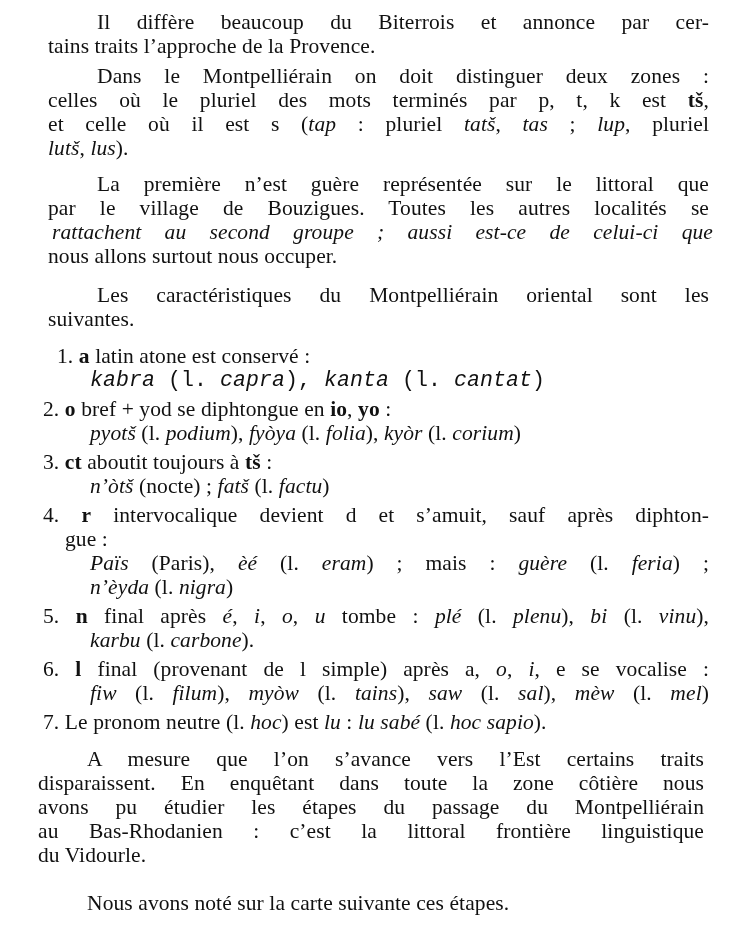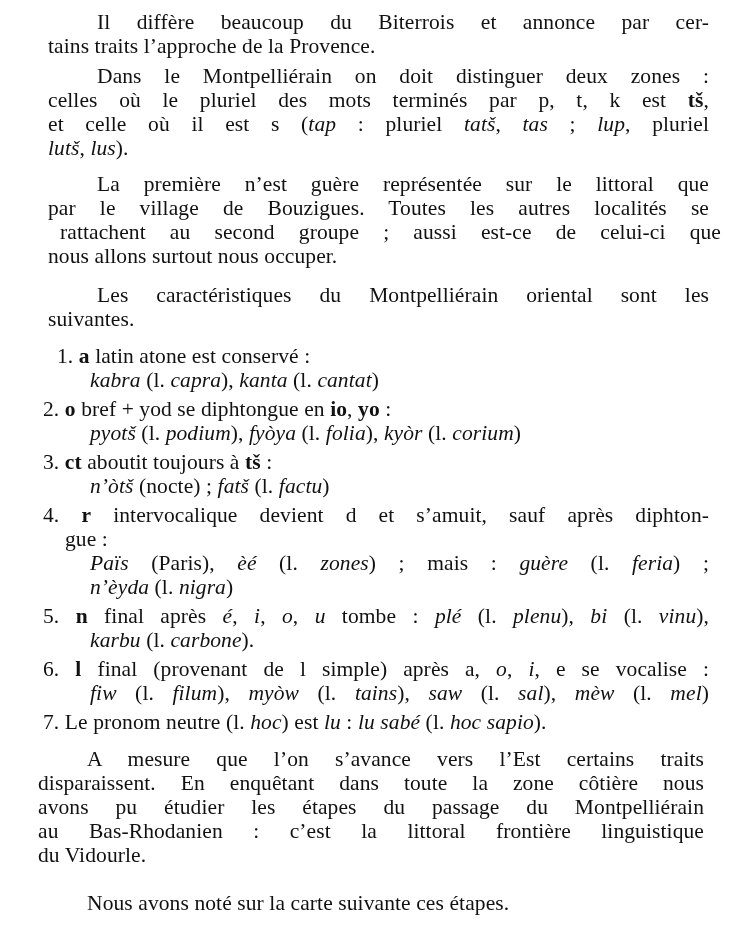--- a/index.html
+++ b/index.html
@@ -31,46 +31,46 @@
   <div>
     <div class="line just" style="left:97px;top:64px;width:612px;">Dans le Montpelliérain on doit distinguer deux zones :</div>
     <div class="line just rich" style="left:48px;top:88px;width:661px;">celles où le pluriel des mots terminés par p, t, k est <b>tš</b>,</div>
     <div class="line just rich" style="left:48px;top:112px;width:661px;">et celle où il est s (<i>tap</i> : pluriel <i>tatš</i>, <i>tas</i> ; <i>lup</i>, pluriel</div>
     <div class="line rich" style="left:48px;top:136px;"><i>lutš</i>, <i>lus</i>).</div>
   </div>
 
   <div>
     <div class="line just" style="left:97px;top:172px;width:612px;">La première n’est guère représentée sur le littoral que</div>
     <div class="line just" style="left:48px;top:196px;width:661px;">par le village de Bouzigues. Toutes les autres localités se</div>
-    <div class="line just" style="left:60px;top:220px;width:661px;">rattachent au second groupe ; aussi est-ce de celui-ci que</div>
+    <div class="line just" style="left:52px;top:220px;width:661px;font-style:italic;">rattachent au second groupe ; aussi est-ce de celui-ci que</div>
     <div class="line" style="left:48px;top:244px;">nous allons surtout nous occuper.</div>
   </div>
 
   <div>
     <div class="line just" style="left:97px;top:283px;width:612px;">Les caractéristiques du Montpelliérain oriental sont les</div>
     <div class="line" style="left:48px;top:307px;">suivantes.</div>
   </div>
 
   <div>
     <div>
       <div class="line rich" style="left:43px;top:344px;margin-left:14px;">1. <b>a</b> latin atone est conservé :</div>
-      <div class="line rich" style="left:90px;top:368px;"><i>kabra</i> (l. <i>capra</i>), <i>kanta</i> (l. <i>cantat</i>)</div>
+      <div class="line rich" style="left:90px;top:368px;font-family:Liberation Mono, monospace;"><i>kabra</i> (l. <i>capra</i>), <i>kanta</i> (l. <i>cantat</i>)</div>
     </div>
     <div>
       <div class="line rich" style="left:43px;top:397px;">2. <b>o</b> bref + yod se diphtongue en <b>io</b>, <b>yo</b> :</div>
       <div class="line rich" style="left:90px;top:421px;"><i>pyotš</i> (l. <i>podium</i>), <i>fyòya</i> (l. <i>folia</i>), <i>kyòr</i> (l. <i>corium</i>)</div>
     </div>
     <div>
       <div class="line rich" style="left:43px;top:450px;">3. <b>ct</b> aboutit toujours à <b>tš</b> :</div>
       <div class="line rich" style="left:90px;top:474px;"><i>n’òtš</i> (nocte) ;  <i>fatš</i> (l. <i>factu</i>)</div>
     </div>
     <div>
       <div class="line rich just" style="left:43px;top:503px;width:666px;">4. <b>r</b> intervocalique devient d et s’amuit, sauf après diphton-</div>
       <div class="line rich" style="left:65px;top:527px;">gue :</div>
-      <div class="line rich just" style="left:90px;top:551px;width:619px;"><i>Païs</i> (Paris), <i>èé</i> (l. <i>zones</i>) ; mais : <i>guère</i> (l. <i>feria</i>) ;</div>
+      <div class="line rich just" style="left:90px;top:551px;width:619px;"><i>Païs</i> (Paris), <i>èé</i> (l. <i>eram</i>) ; mais : <i>guère</i> (l. <i>feria</i>) ;</div>
       <div class="line rich" style="left:90px;top:575px;"><i>n’èyda</i> (l. <i>nigra</i>)</div>
     </div>
     <div>
       <div class="line rich just" style="left:43px;top:604px;width:666px;">5. <b>n</b> final après <i>é</i>, <i>i</i>, <i>o</i>, <i>u</i> tombe : <i>plé</i> (l. <i>plenu</i>), <i>bi</i> (l. <i>vinu</i>),</div>
       <div class="line rich" style="left:90px;top:628px;"><i>karbu</i> (l. <i>carbone</i>).</div>
     </div>
     <div>
       <div class="line rich just" style="left:43px;top:657px;width:666px;">6. <b>l</b> final (provenant de l simple) après a, <i>o</i>, <i>i</i>, e se vocalise :</div>
       <div class="line rich just" style="left:90px;top:681px;width:619px;"><i>fiw</i> (l. <i>filum</i>), <i>myòw</i> (l. <i>tains</i>), <i>saw</i> (l. <i>sal</i>), <i>mèw</i> (l. <i>mel</i>)</div>
     </div>

